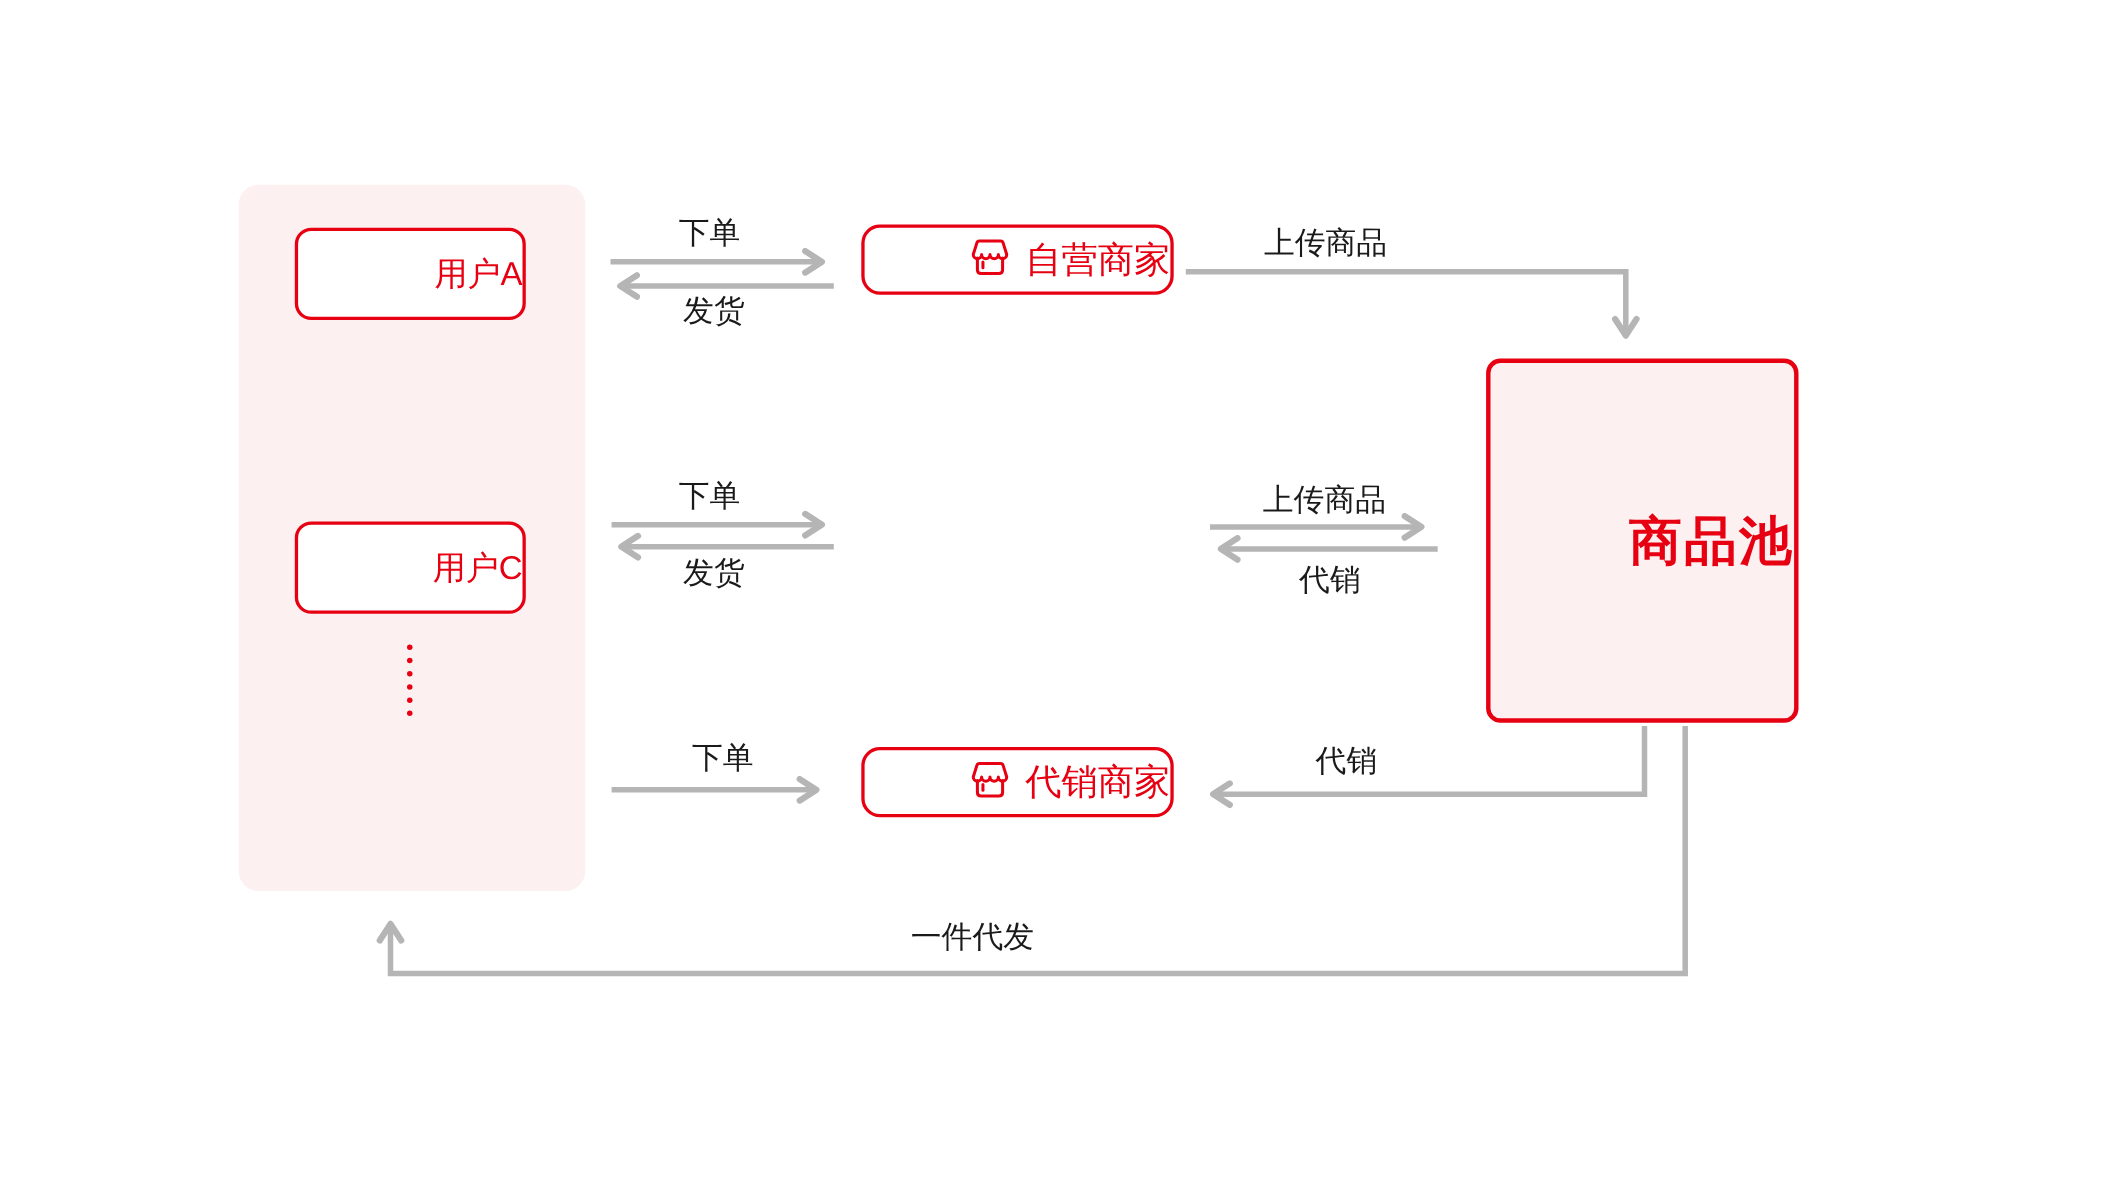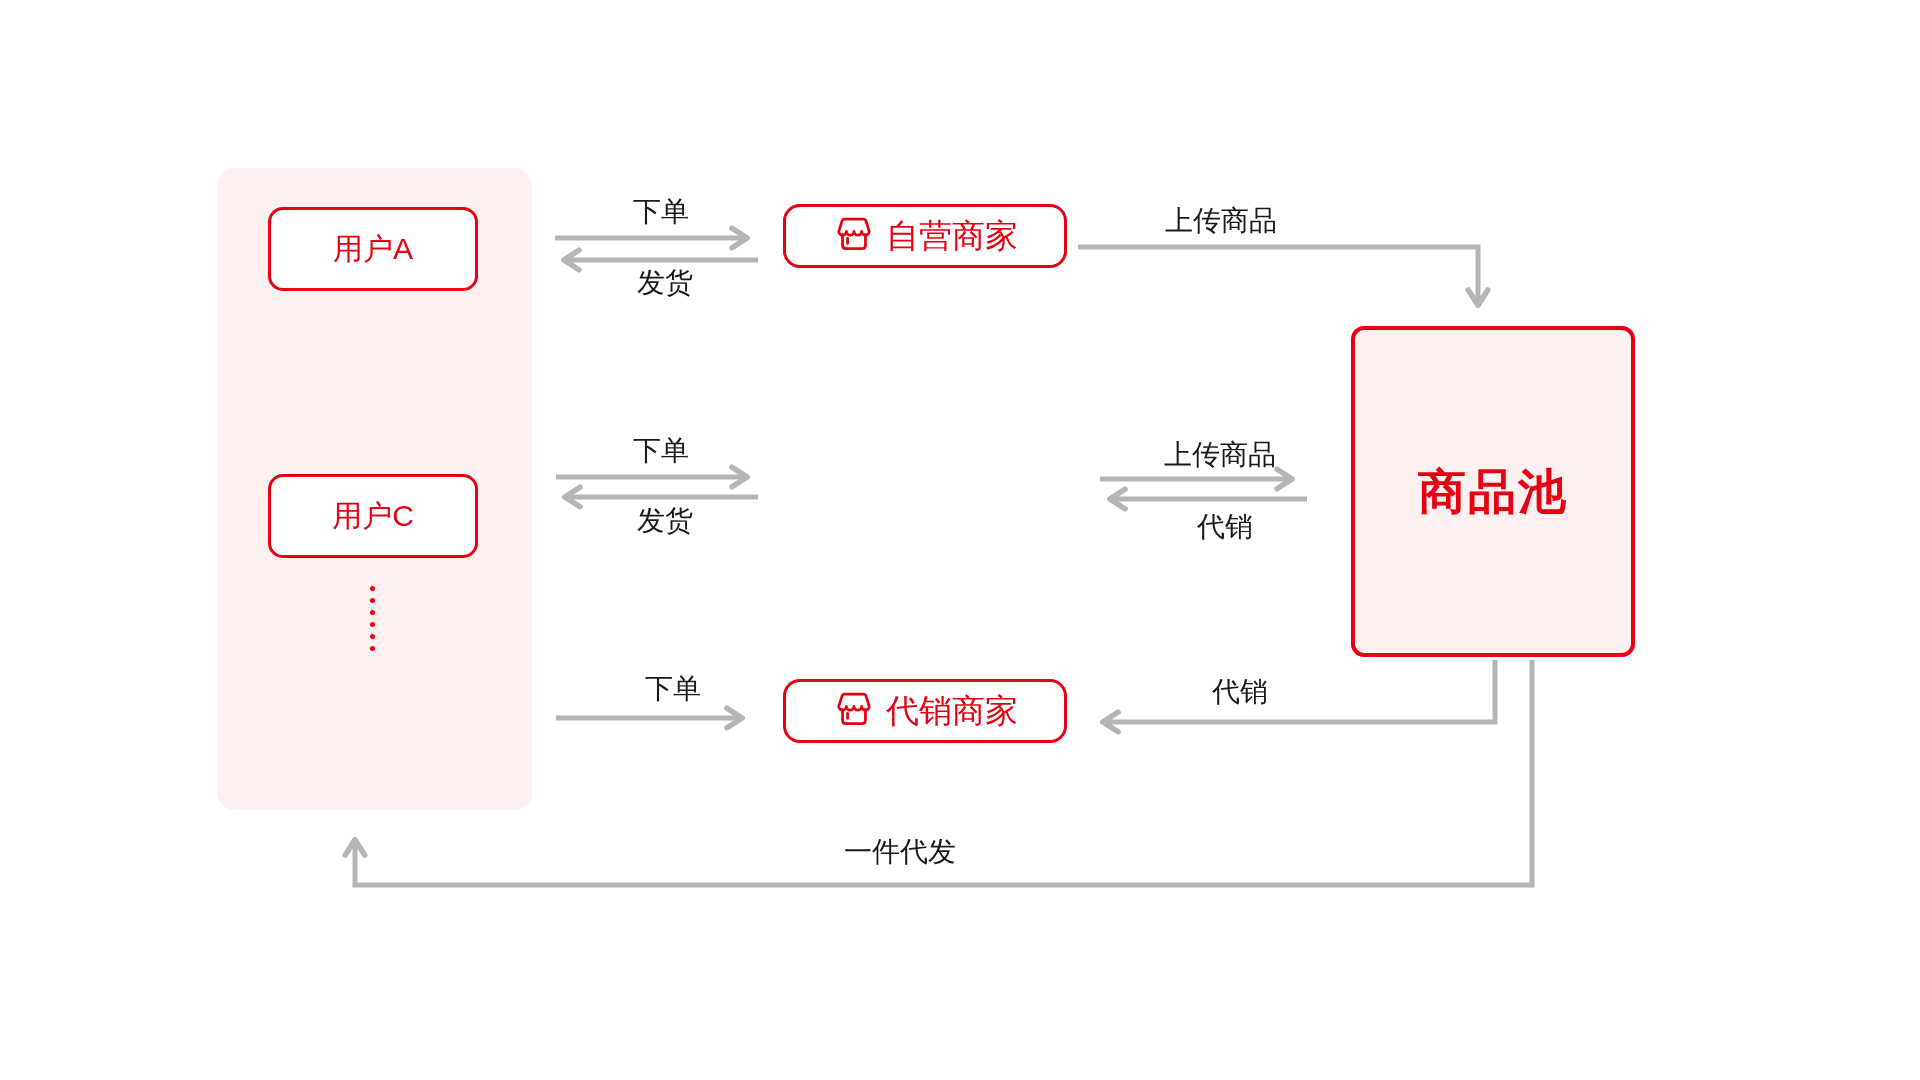--- a/index.html
+++ b/index.html
@@ -12,35 +12,35 @@
   .canvas{
     position:relative;width:1920px;height:1080px;background:#fff;overflow:hidden;
     font-family:"Liberation Sans",sans-serif;
   }
   .arrow-layer{position:absolute;left:0;top:0;width:1920px;height:1080px;}
   .panel{
     position:absolute;left:217px;top:168px;width:315px;height:642px;
     background:var(--pink);border-radius:18px;
   }
   .node{
-    position:absolute;display:flex;align-items:center;justify-content:center;
+    position:absolute;display:flex;align-items:center;justify-content:flex-end;
     background:#fff;border:3px solid var(--red);color:var(--red);box-sizing:border-box;
   }
   .user-box{left:268px;width:210px;height:84px;border-radius:15px;font-size:30px;}
   .u0{top:207px}.u1{top:343px}.u2{top:474px}.u3{top:674px}
   .merchant{left:783px;width:284px;height:64px;border-radius:17px;font-size:33px;gap:10px;}
   .m0{top:204px}.m1{top:446px}.m2{top:679px}
   .pool{
     left:1351px;top:326px;width:284px;height:331px;border-radius:13px;
     border-width:4px;background:var(--pink);font-size:48px;font-weight:bold;
     letter-spacing:2px;
   }
   .elabel{
     position:absolute;transform:translate(-50%,-50%);
-    font-size:28px;color:var(--ink);white-space:nowrap;margin-left:16px;
+    font-size:28px;color:var(--ink);white-space:nowrap;
   }
   .dots{position:absolute;left:370px;top:586px;display:flex;flex-direction:column;gap:7px;}
   .dots i{width:5px;height:5px;border-radius:50%;background:var(--red);display:block;}
   .sicon{flex:0 0 auto;display:block;}
 </style>
 </head>
 <body>
 
 <div class="canvas">
 

